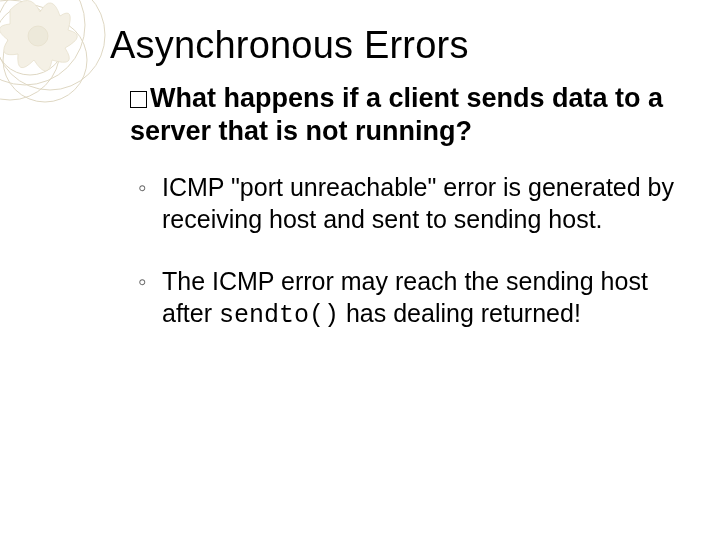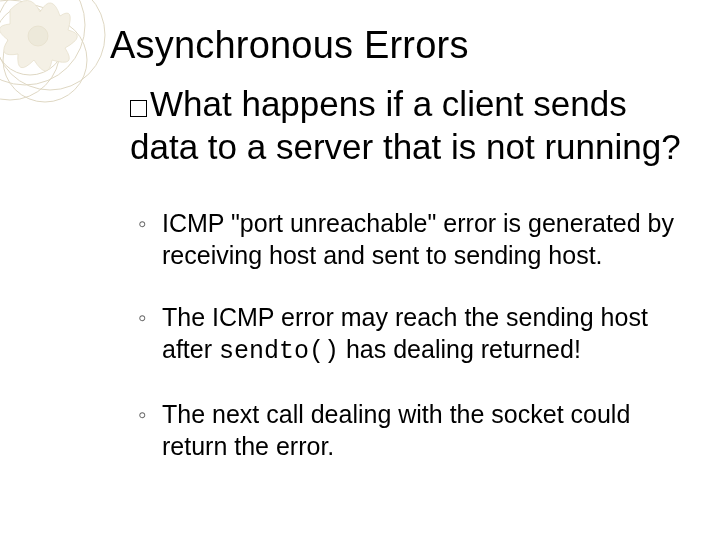--- a/index.html
+++ b/index.html
@@ -31,24 +31,25 @@
     height: 100%;
   }
   .title {
     font-size: 38px;
     line-height: 1.15;
     margin: 0 0 14px 0;
     font-weight: 400;
     letter-spacing: 0.2px;
   }
   .question {
-    font-size: 35px;
+    font-size: 27px;
     line-height: 1.25;
-    margin: 0 0 38px 20px;
+    margin: 0 0 22px 20px;
     position: relative;
+    font-weight: bold;
   }
   .question .checkbox {
     display: inline-block;
     width: 17px;
     height: 17px;
     border: 1.5px solid #000;
     vertical-align: -1px;
     margin-right: 3px;
     box-sizing: border-box;
   }
@@ -104,18 +105,15 @@
     <span class="checkbox"></span><span>What</span><span> happens if a client sends data to a server that is not running?</span>
   </p>
 
   <ul class="bullets">
     <li>
       <span>ICMP "port unreachable" error is generated by receiving host and sent to sending host.</span>
     </li>
     <li>
       <span>The ICMP error may reach the sending host after </span><span class="mono">sendto()</span><span> has dealing returned!</span>
     </li>
-    <li>
-      <span>The next call dealing with the socket could return the error.</span>
-    </li>
   </ul>
 
 </div>
 
 </body></html>

